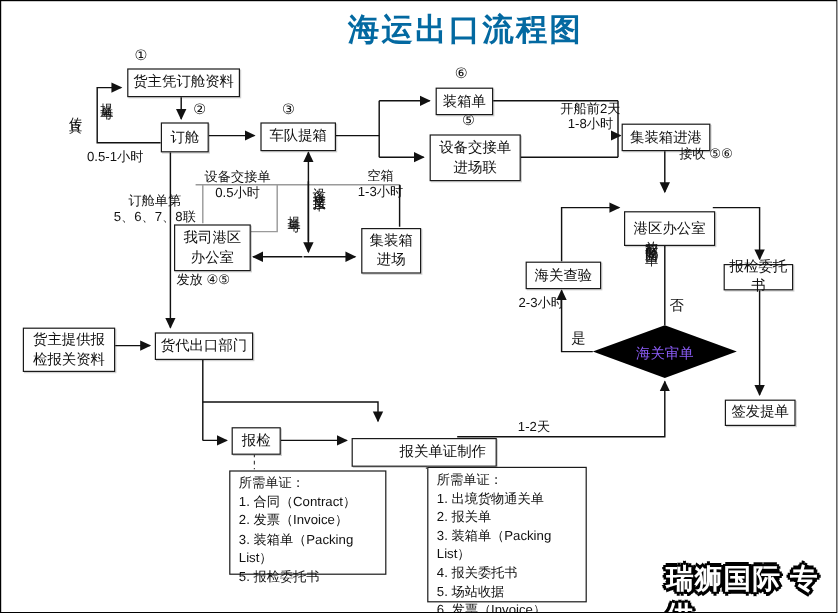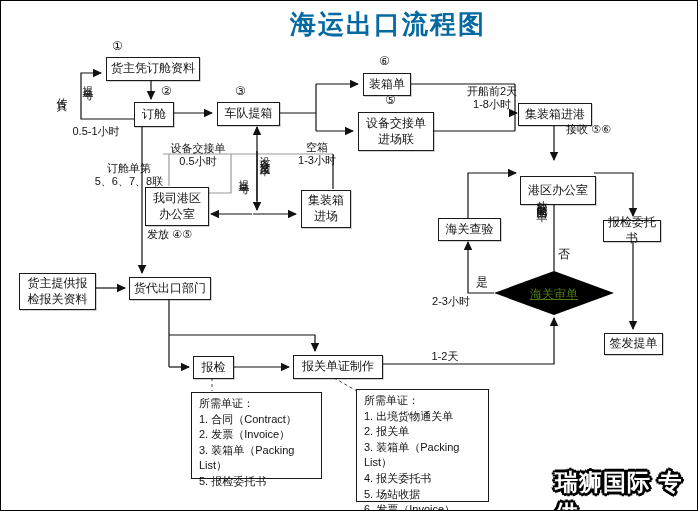--- a/index.html
+++ b/index.html
@@ -13,21 +13,21 @@
          display:flex; align-items:center; justify-content:center; text-align:center;
          font-size:12px; line-height:1.3; white-space:pre-line;
          box-shadow:1px 1px 0 rgba(0,0,0,0.18); }
   .lbl { position:absolute; font-size:11px; line-height:1.15; text-align:center;
          white-space:pre-line; color:#111; }
   .vtext { position:absolute; writing-mode:vertical-rl; text-orientation:upright;
            font-size:11px; letter-spacing:2px; line-height:1.1; color:#111; }
   .circ { position:absolute; font-size:12px; color:#111; }
   .doc-list { position:absolute; border:1px solid #1a1a1a; background:#fff;
               font-size:11px; line-height:1.42; padding:3px 4px 4px 7px; text-align:left; }
-  .diamond-label { position:absolute; color:#4d7c0f; font-size:12px; text-align:center;text-decoration:underline; }
+  .diamond-label { position:absolute; color:#8b5cf6; font-size:12px; text-align:center; }
   .watermark { position:absolute; font-size:23px; font-weight:bold; color:#fff; letter-spacing:1px;
                text-shadow:-2px -2px 0 #000, 2px -2px 0 #000, -2px 2px 0 #000, 2px 2px 0 #000,
                            -3px 0 0 #000, 3px 0 0 #000, 0 -3px 0 #000, 0 3px 0 #000; }
 </style>
 </head>
 <body>
 
 <div class="stage">
 
   <svg class="wires" width="698" height="511" viewBox="0 0 698 511">
@@ -99,21 +99,21 @@
 办公室</div>
   <div class="box" style="left:437px; top:217px; width:61px; height:21px;">海关查验</div>
   <div class="box" style="left:300px; top:189px; width:48px; height:36px;">集装箱
 进场</div>
   <div class="box" style="left:602px; top:219px; width:56px; height:20px;">报检委托书</div>
   <div class="box" style="left:603px; top:332px; width:57px; height:20px;">签发提单</div>
   <div class="box" style="left:18px; top:272px; width:75px; height:35px;">货主提供报
 检报关资料</div>
   <div class="box" style="left:128px; top:276px; width:80px; height:21px;">货代出口部门</div>
   <div class="box" style="left:192px; top:355px; width:39px; height:21px;">报检</div>
-  <div class="box" style="left:292px; top:354px; width:88px; height:22px;">报关单证制作</div>
+  <div class="box" style="left:292px; top:364px; width:88px; height:22px;padding-left:31px;">报关单证制作</div>
 
   <div class="diamond-label" style="left:513px; top:285px; width:80px;">海关审单</div>
 
   <div class="vtext" style="left:55px; top:88px; height:38px;">传真</div>
   <div class="vtext" style="left:81px; top:76px; height:54px;">提单号</div>
   <div class="lbl" style="left:64px; top:124px; width:62px;">0.5-1小时</div>
   <div class="lbl" style="left:76px; top:161px; width:104px;">订舱单第
 5、6、7、8联</div>
   <div class="lbl" style="left:162px; top:141px; width:70px;">设备交接单
 0.5小时</div>
@@ -121,21 +121,21 @@
 1-3小时</div>
   <div class="vtext" style="left:237px; top:170px; height:56px;">提单号</div>
   <div class="vtext" style="left:258px; top:147px; height:88px;">设备交接单</div>
   <div class="lbl" style="left:146px; top:227px; width:70px; text-align:left;">发放 ④⑤</div>
   <div class="lbl" style="left:461px; top:84px; width:60px;">开船前2天
 1-8小时</div>
   <div class="lbl" style="left:565px; top:122px; width:64px; text-align:left;">接收 ⑤⑥</div>
   <div class="vtext" style="left:535px; top:191px; height:80px;">放行配舱回单②</div>
   <div class="lbl" style="left:556px; top:247px; width:14px; font-size:12px;">否</div>
   <div class="lbl" style="left:474px; top:275px; width:14px; font-size:12px;">是</div>
-  <div class="lbl" style="left:430px; top:246px; width:40px;margin-top:48px;">2-3小时</div>
+  <div class="lbl" style="left:430px; top:246px; width:40px;">2-3小时</div>
   <div class="lbl" style="left:426px; top:349px; width:36px;">1-2天</div>
 
   <div class="doc-list" style="left:190px; top:391px; width:118px; height:78px;">
     <div>所需单证：</div>
     <div>1. 合同（Contract）</div>
     <div>2. 发票（Invoice）</div>
     <div>3. 装箱单（Packing List）</div>
     <div>5. 报检委托书</div>
   </div>
   <div class="doc-list" style="left:355px; top:388px; width:120px; height:104px;">

